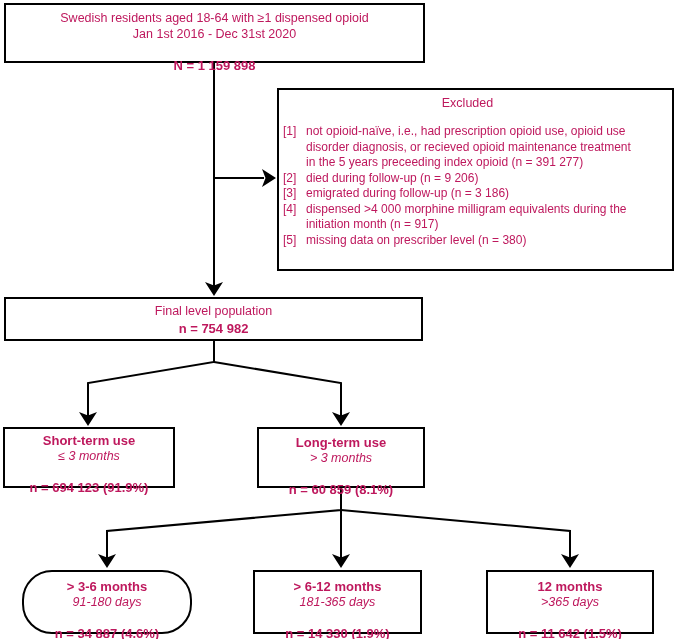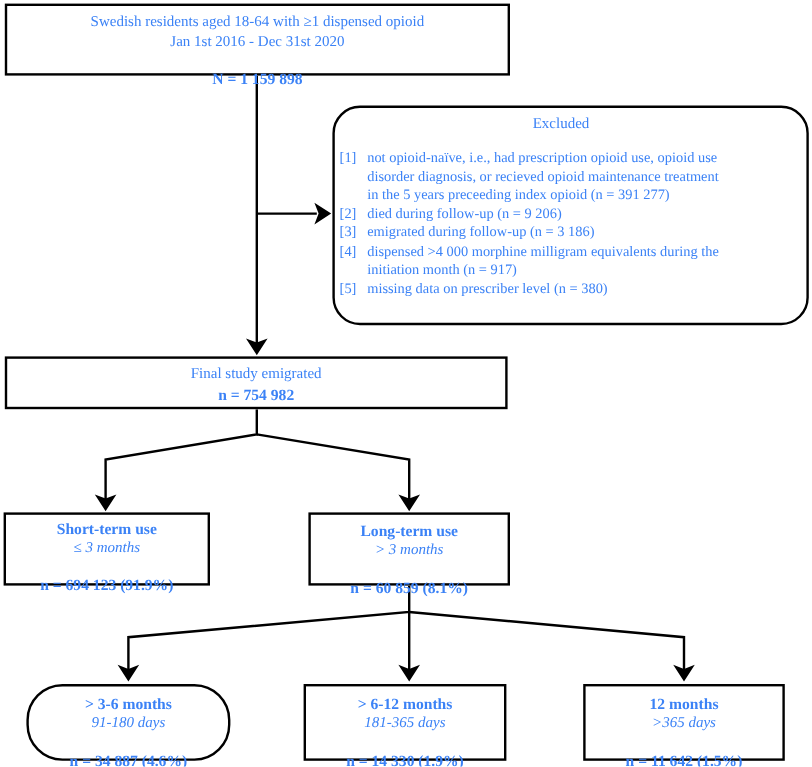--- a/index.html
+++ b/index.html
@@ -5,22 +5,22 @@
   html, body {
     margin: 0;
     padding: 0;
     background: #ffffff;
   }
   .canvas {
     position: relative;
     width: 677px;
     height: 639px;
     background: #ffffff;
-    font-family: Liberation Serif, serif;
-    color: #3b82f6;
+    font-family: Liberation Sans, sans-serif;
+    color: #be185d;
     overflow: hidden;
   }
   .connectors {
     position: absolute;
     left: 0;
     top: 0;
     width: 677px;
     height: 639px;
     pointer-events: none;
   }
@@ -60,21 +60,21 @@
   }
   .box-sub-italic {
     font-size: 12.5px;
     font-style: italic;
     line-height: 15px;
     white-space: nowrap;
   }
   #top-box { left: 4px; top: 3px; width: 421px; height: 60px; padding-top: 5px; }
   #excluded-box {
     left: 277px; top: 88px; width: 397px; height: 183px;
-    text-align: left; padding: 5px 20px 0 4px; border-radius: 23px;
+    text-align: left; padding: 5px 20px 0 4px;
   }
   #excluded-box .exc-title { text-align: center; font-size: 12.5px; line-height: 16px; }
   #excluded-box .exc-n { text-align: center; font-size: 13px; font-weight: bold; line-height: 16px; }
   .exc-items { margin-top: 13px; font-size: 12px; }
   .exc-item { display: flex; }
   .exc-item-label { flex: 0 0 23px; line-height: 15.5px; }
   .exc-item-text { flex: 1; white-space: pre-line; line-height: 15.5px; }
   #final-box { left: 4px; top: 297px; width: 419px; height: 44px; padding-top: 4px; }
   #final-box .box-n { margin-top: 2px; }
   #short-box { left: 3px;  top: 427px; width: 172px; height: 61px; padding-top: 4px; }
@@ -149,21 +149,21 @@
 initiation month (n = 917)</span>
       </div>
       <div class="exc-item">
         <span class="exc-item-label">[5]</span>
         <span class="exc-item-text">missing data on prescriber level (n = 380)</span>
       </div>
     </div>
   </div>
 
   <div class="box" id="final-box">
-    <div class="box-line">Final study emigrated</div>
+    <div class="box-line">Final level population</div>
     <div class="box-n">n = 754 982</div>
   </div>
 
   <div class="box" id="short-box">
     <div class="box-title-bold">Short-term use</div>
     <div class="box-sub-italic">≤ 3 months</div>
     <div class="box-n">n = 694 123 (91.9%)</div>
   </div>
 
   <div class="box" id="long-box">

